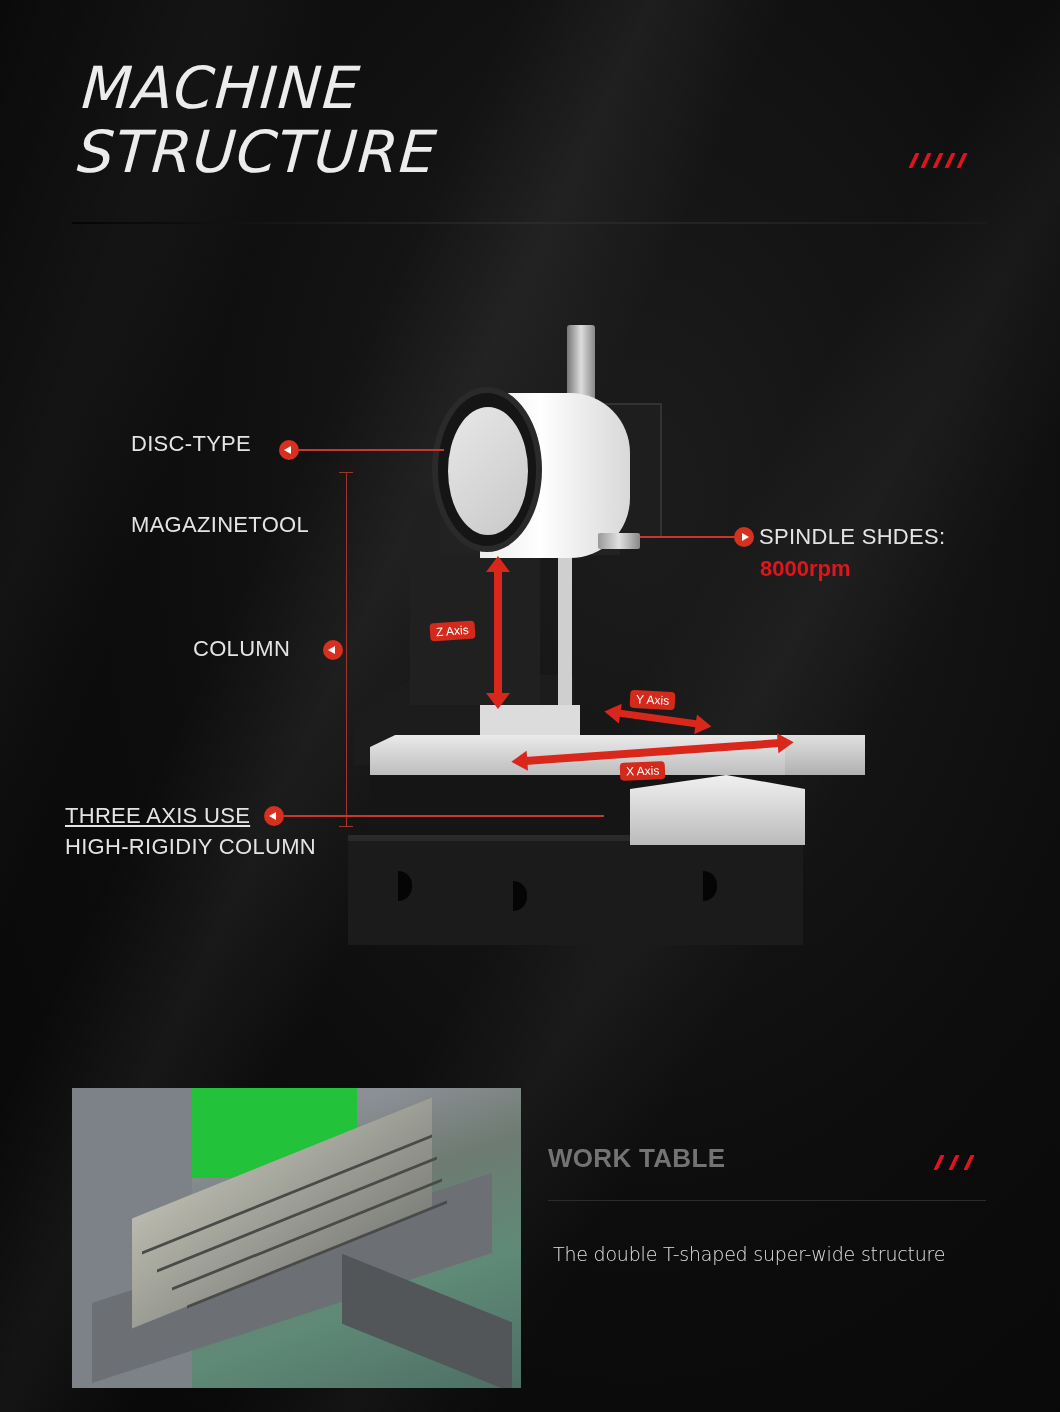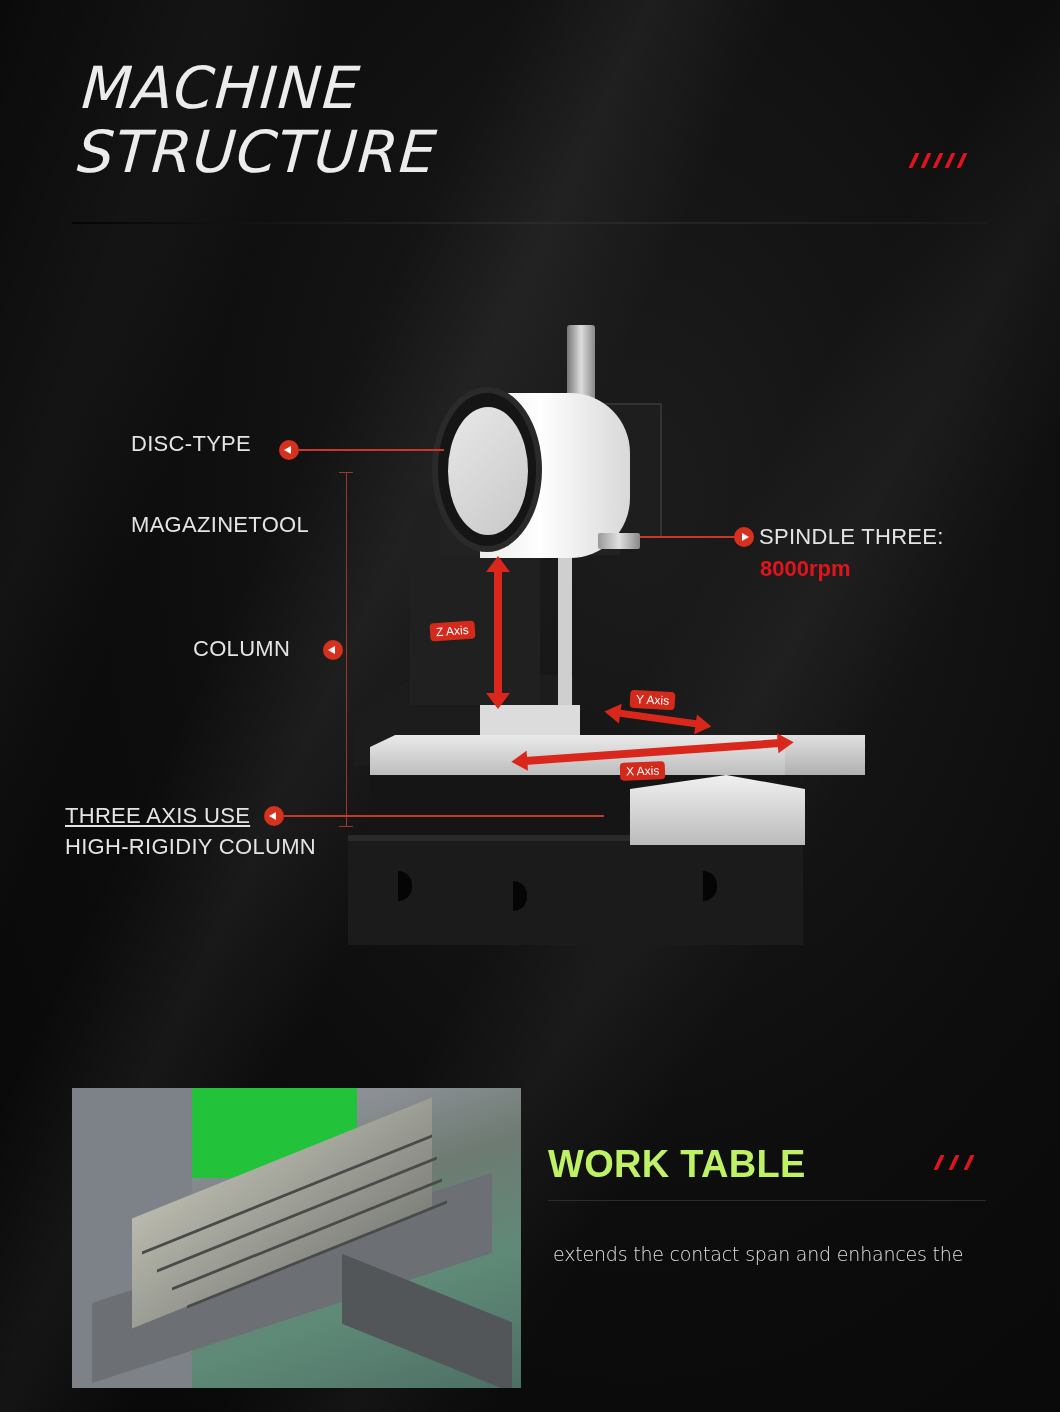--- a/index.html
+++ b/index.html
@@ -91,21 +91,21 @@
     position: absolute; left: 72px; top: 1088px; width: 449px; height: 300px; overflow: hidden;
     background: linear-gradient(160deg, #8a8f96 0%, #8c9096 25%, #6e7b72 45%, #5f8a77 70%, #4d6e64 100%);
   }
   .ph-green { position: absolute; left: 45px; top: 0; width: 240px; height: 90px; background: #22c23a; }
   .ph-wall { position: absolute; left: 0; top: 0; width: 120px; height: 300px; background: #7d8188; }
   .ph-table { position: absolute; left: 60px; top: 70px; width: 300px; height: 110px; background: linear-gradient(160deg, #b9b9ad, #7f817c); transform: skewY(-22deg); }
   .ph-saddle { position: absolute; left: 20px; top: 150px; width: 400px; height: 80px; background: #6c6f74; transform: skewY(-18deg); }
   .ph-slot { position: absolute; height: 3px; background: #4a4b48; transform: skewY(-22deg); }
   .ph-rail { position: absolute; left: 270px; top: 200px; width: 170px; height: 70px; background: #525658; transform: skewY(22deg); }
 
-  .wt-title { position: absolute; left: 548px; top: 1143px; font-family: "Liberation Sans", sans-serif; font-weight: bold; font-size: 38px; color: #bef264; letter-spacing: 0.3px; }
+  .wt-title { position: absolute; left: 548px; top: 1143px; font-family: "Liberation Sans", sans-serif; font-weight: bold; font-size: 26px; color: #737373; letter-spacing: 0.3px; }
   .wt-body { position: absolute; left: 553px; top: 1238px; width: 440px; font-family: "DejaVu Sans", sans-serif; font-weight: 300; font-size: 19px; line-height: 32px; color: #e0e0e0; letter-spacing: -0.2px; }
   .wt-body span { display: block; white-space: nowrap; }
 </style>
 </head>
 <body>
 
 <div class="bg"></div>
 
 <h1 class="title">
   <span>MACHINE</span>
@@ -151,21 +151,21 @@
 <div class="axis-tag tag-y">Y Axis</div>
 <div class="axis-tag tag-x">X Axis</div>
 
 <div class="label" style="left:131px;top:428px;">DISC-TYPE</div>
 <div class="label" style="left:131px;top:465px;margin-top:44px;">MAGAZINETOOL</div>
 <div class="dot left" style="left:279px;top:440px;"></div>
 <div class="line" style="left:299px;top:449px;width:145px;"></div>
 
 <div class="line" style="left:640px;top:536px;width:95px;"></div>
 <div class="dot right" style="left:734px;top:527px;"></div>
-<div class="label" style="left:759px;top:521px;">SPINDLE THREE:</div>
+<div class="label" style="left:759px;top:521px;">SPINDLE SHDES:</div>
 <div class="rpm">8000rpm</div>
 
 <div class="tick" style="left:339px;top:472px;"></div>
 <div class="vline" style="left:346px;top:472px;height:355px;"></div>
 <div class="tick" style="left:339px;top:826px;"></div>
 
 <div class="label" style="left:193px;top:633px;">COLUMN</div>
 <div class="dot left" style="left:323px;top:640px;"></div>
 
 <div class="label" style="left:65px;top:800px;text-decoration:underline;">THREE AXIS USE</div>
@@ -186,14 +186,14 @@
 </div>
 
 <div class="wt-title">WORK TABLE</div>
 <div class="slashes wt">
     <i></i>
     <i></i>
     <i></i>
   </div>
 <div class="divider wt"></div>
 <div class="wt-body">
-  <span>extends the contact span and enhances the</span>
+  <span>The double T-shaped super-wide structure</span>
 </div>
 
 </body></html>

